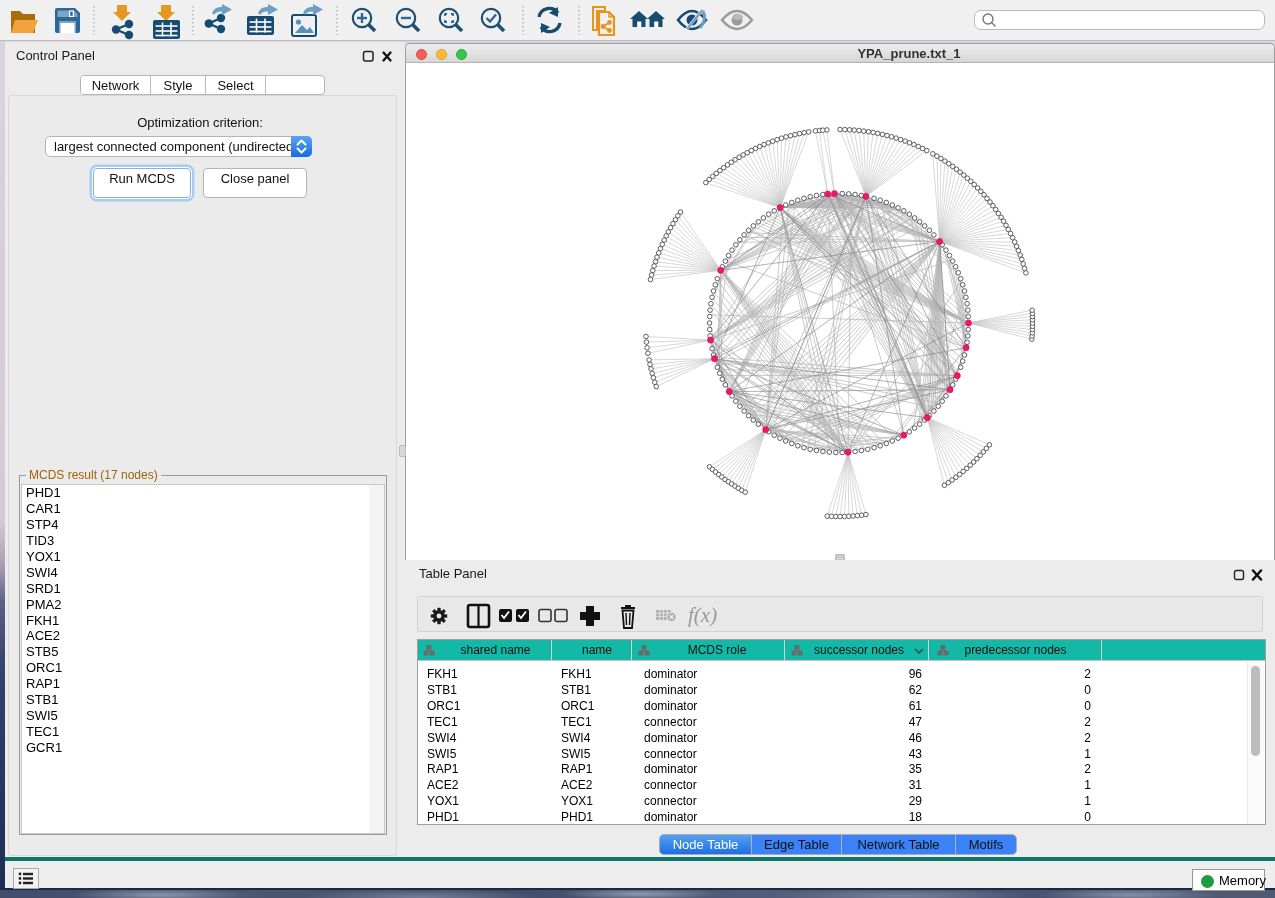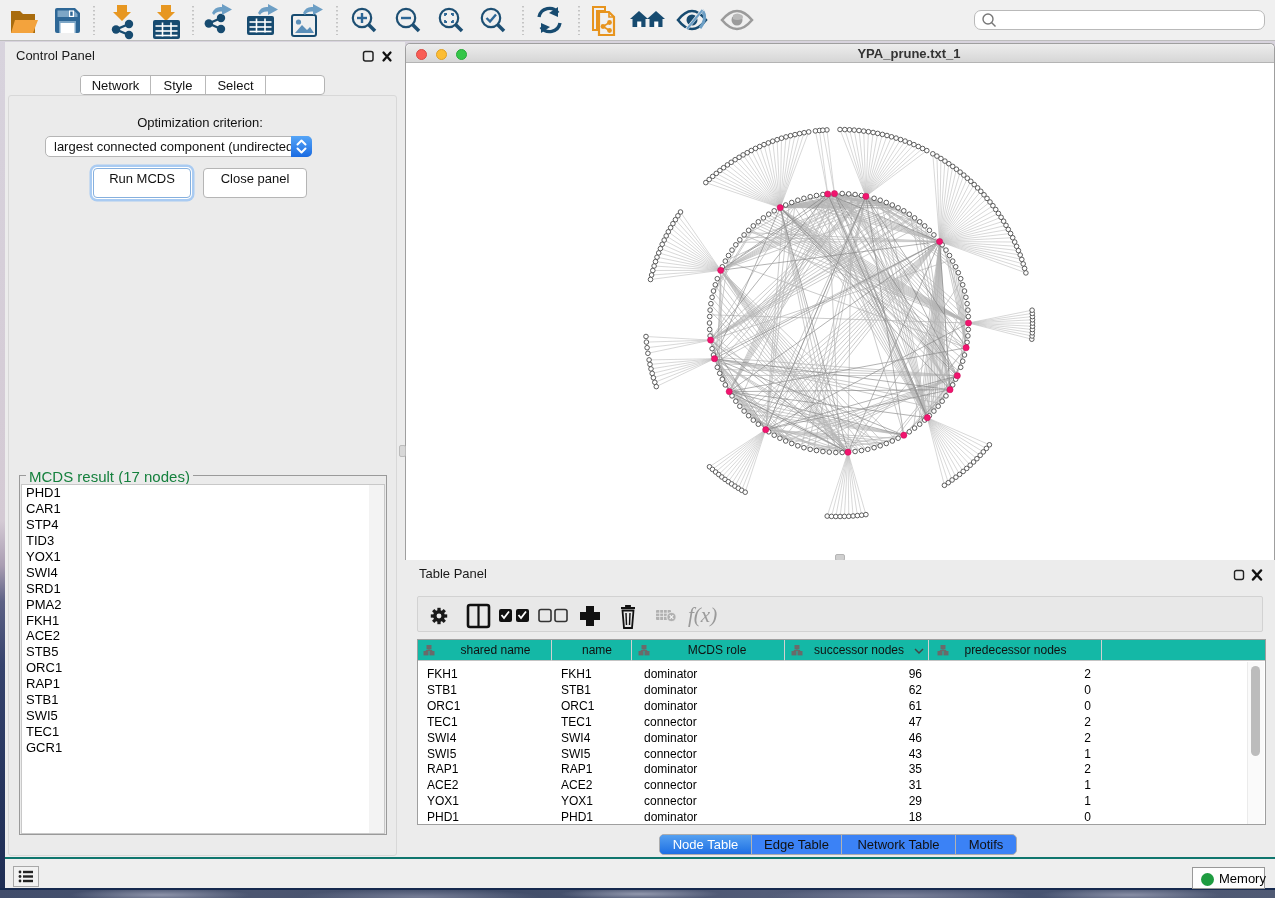--- a/index.html
+++ b/index.html
@@ -39,21 +39,21 @@
   font-size:13px; color:#111; line-height:19px; padding-left:8px; }
 #optsel .stepper { position:absolute; right:-1px; top:-1px; width:21px; height:21px;
   border-radius:0 5px 5px 0; background:linear-gradient(180deg,#55a5f7,#1a6be2); }
 .btn { position:absolute; height:30px; background:#ffffff; border:1px solid #b5b5b5;
   border-radius:4px; font-size:13px; color:#111; text-align:center; line-height:19px;}
 #runbtn { left:88px; top:126px; width:98px; box-shadow:0 0 0 1px #fff, 0 0 0 3.5px #a9cbf2; border-color:#86b0de;}
 #closebtn { left:198px; top:126px; width:104px; }
 #fieldset { position:absolute; left:14px; top:433px; width:368px; height:360px;
   border:1px solid #9a9a9a; }
 #fieldlegend { position:absolute; left:6px; top:-8px; background:#ebebeb;
-  padding:0 3px; font-size:15px; color:#15803d; }
+  padding:0 3px; font-size:12px; color:#a16207; }
 #mcdslist { position:absolute; left:1px; top:8px; width:364px; height:350px;
   background:#fff; border:1px solid #c8c8c8; font-size:13px; color:#000; }
 #mcdslist .sbt { position:absolute; right:0px; top:0px; width:15px; height:348px;
   background:#f3f3f3; }
 .mrow { height:15.95px; line-height:15.95px; padding-left:4px; }
 
 #netwin { position:absolute; left:405px; top:43px; width:870px; height:517px;
   background:#fff; border:1px solid #9f9f9f; border-radius:5px 5px 0 0; border-bottom:none;font-weight:bold;}
 #nettitle { height:19px; background:linear-gradient(180deg,#ededed,#d6d6d6);
   border-bottom:1px solid #b4b4b4; border-radius:5px 5px 0 0; position:relative;}
@@ -81,21 +81,21 @@
 .c4{right:344px}.c5{right:175px}
 
 #btabs { position:absolute; left:254px; top:274px; height:21px; display:flex;
   border:1px solid #adadad; border-radius:5px; background:#3b82f6; overflow:hidden; }
 .btab { height:100%; display:flex; align-items:center; justify-content:center;
   font-size:13px; color:#111; border-right:1px solid #b2b2b2; }
 .btab:last-child { border-right:none; }
 .btab.sel { background:linear-gradient(180deg,#55a0f0,#1d6fe4); color:#fff; }
 
 #statusbar { position:absolute; left:5px; top:857px; width:1270px; height:31px;
-  background:#eeeeee; border-top:2px solid #0f766e; }
+  background:#eeeeee; border-top:4px solid #0f766e; }
 #listbtn { position:absolute; left:8px; top:7px; width:26px; height:21px;
   background:#f2f2f2; border:1px solid #a8a8a8; }
 #membtn { position:absolute; right:10px; top:8px; width:73px; height:22px;
   background:#fdfdfd; border:1px solid #989898; font-size:13px; color:#000; }
 #membtn .dot { position:absolute; left:8px; top:4.5px; width:13px; height:13px;
   border-radius:50%; background:#1d9b3f; }
 #membtn .ml { position:absolute; left:26px; top:3px; }
 </style>
 </head>
 <body>

